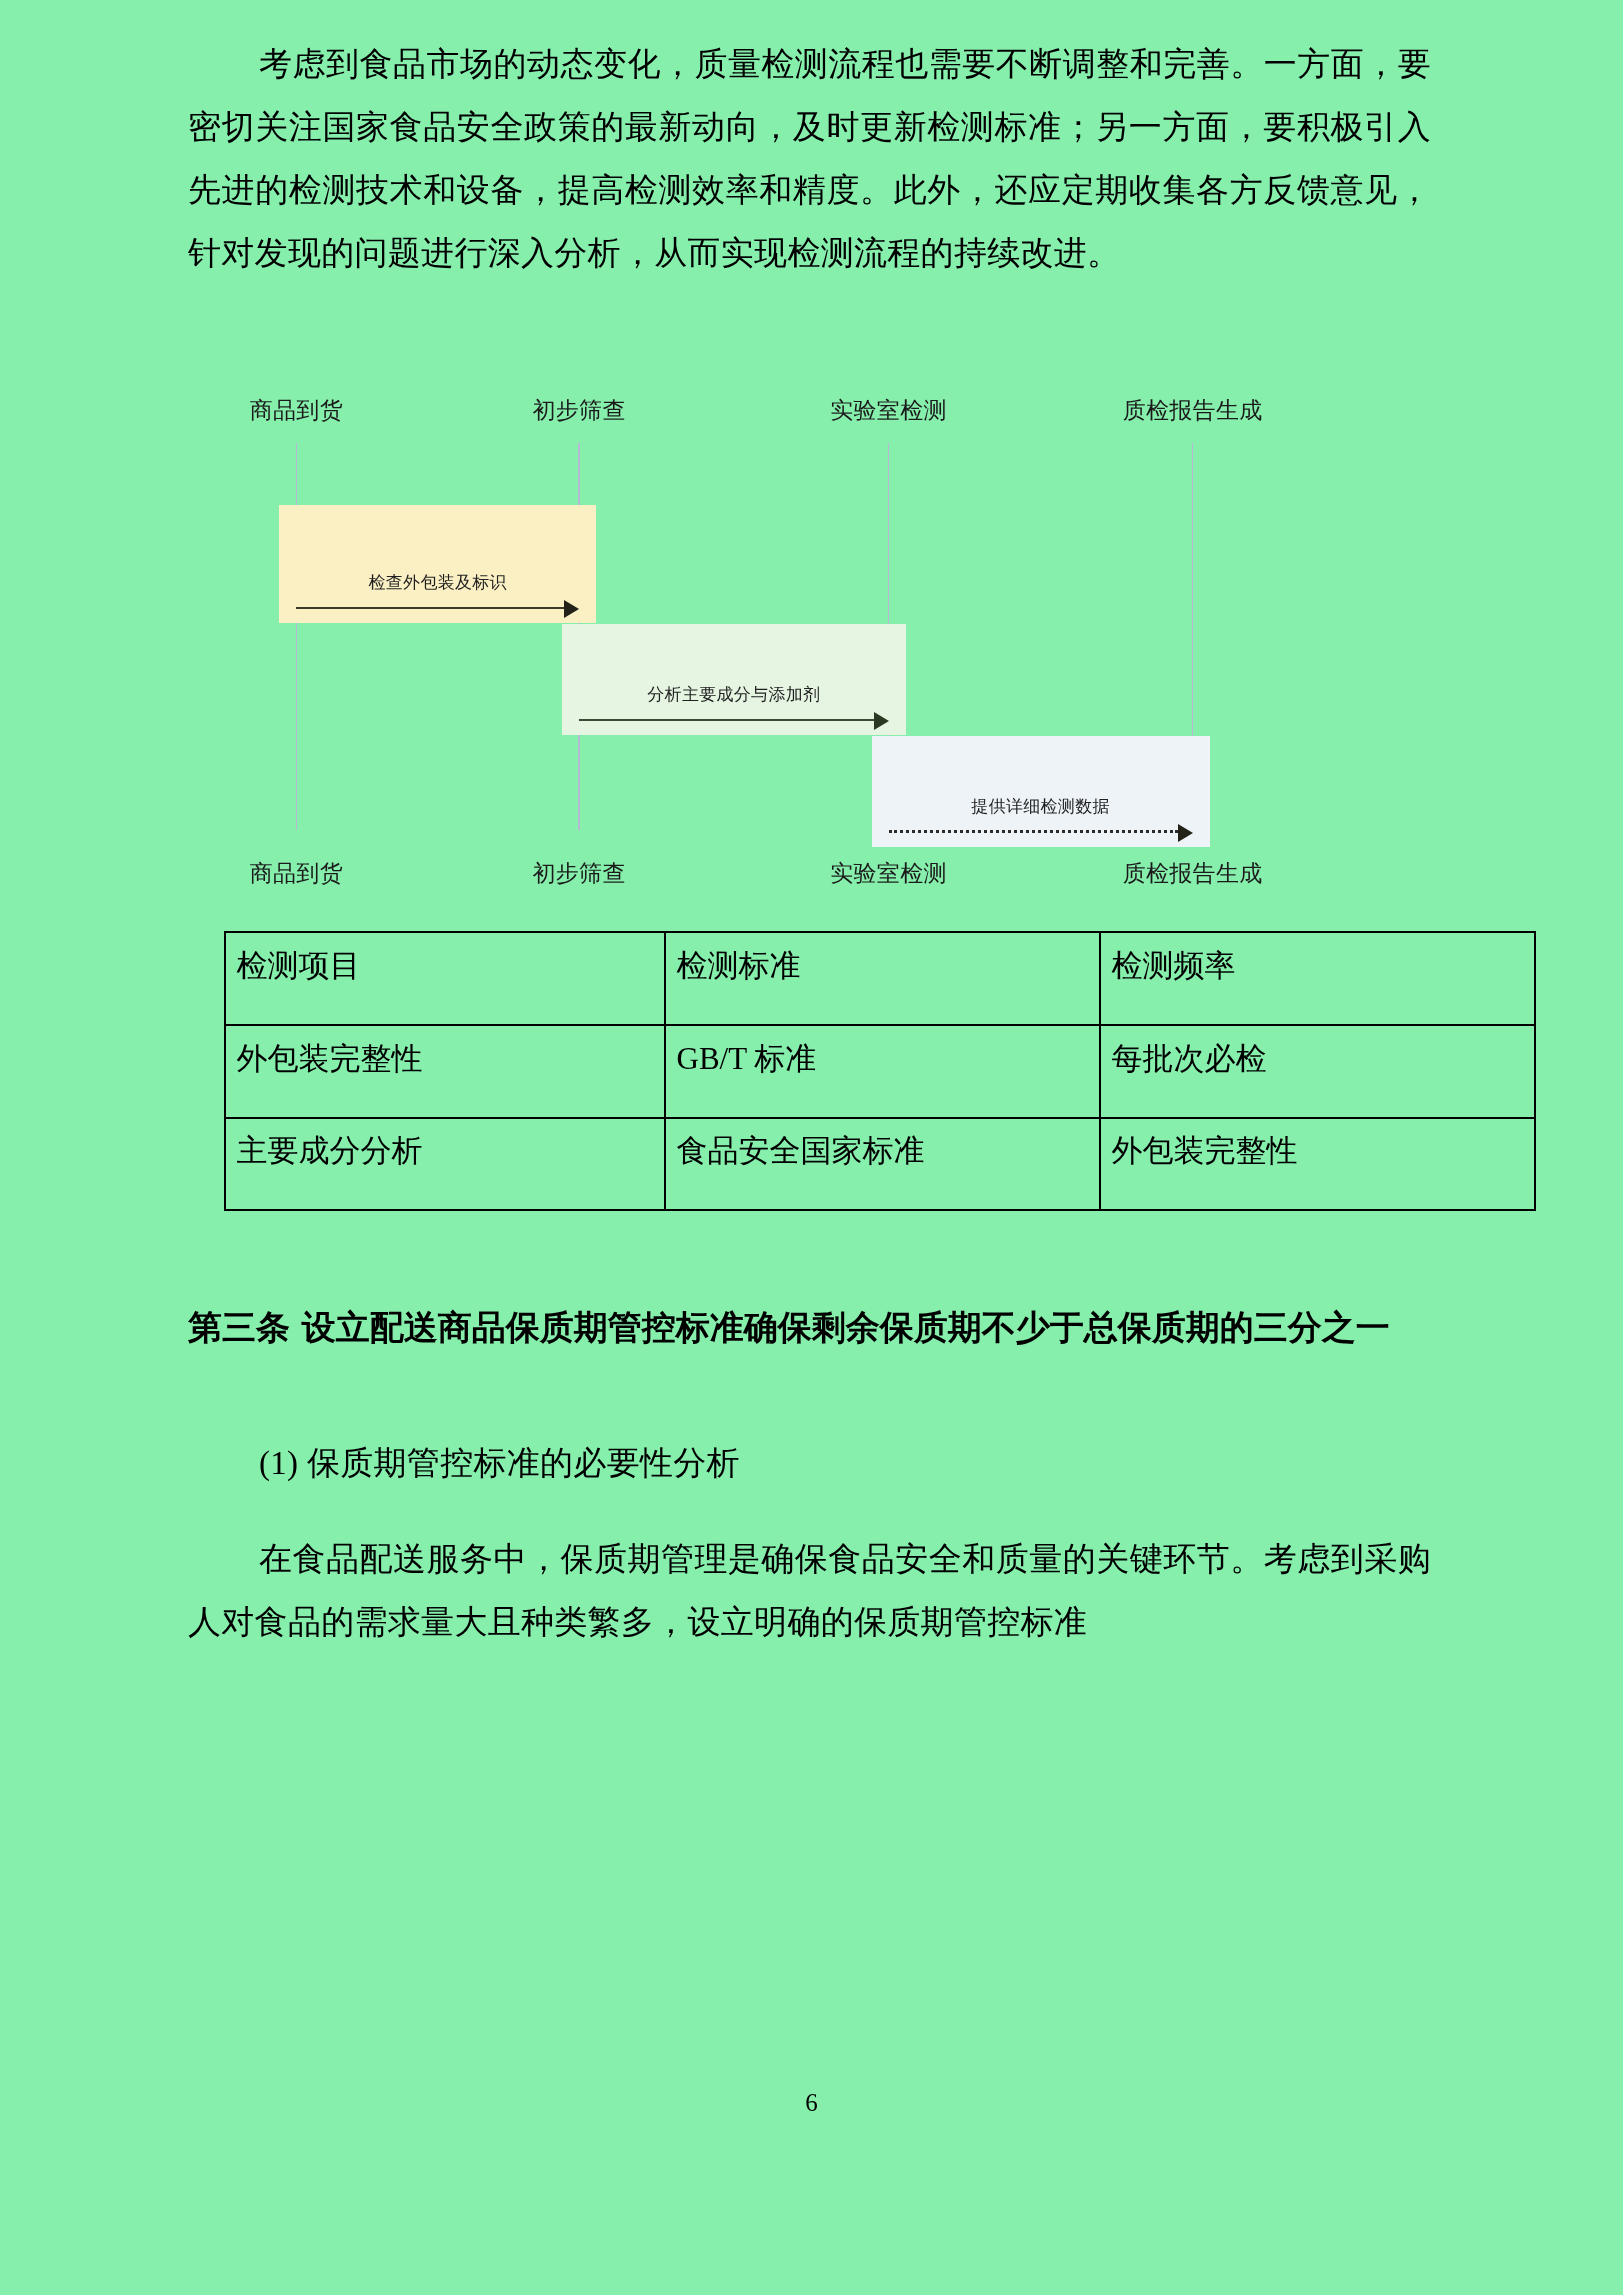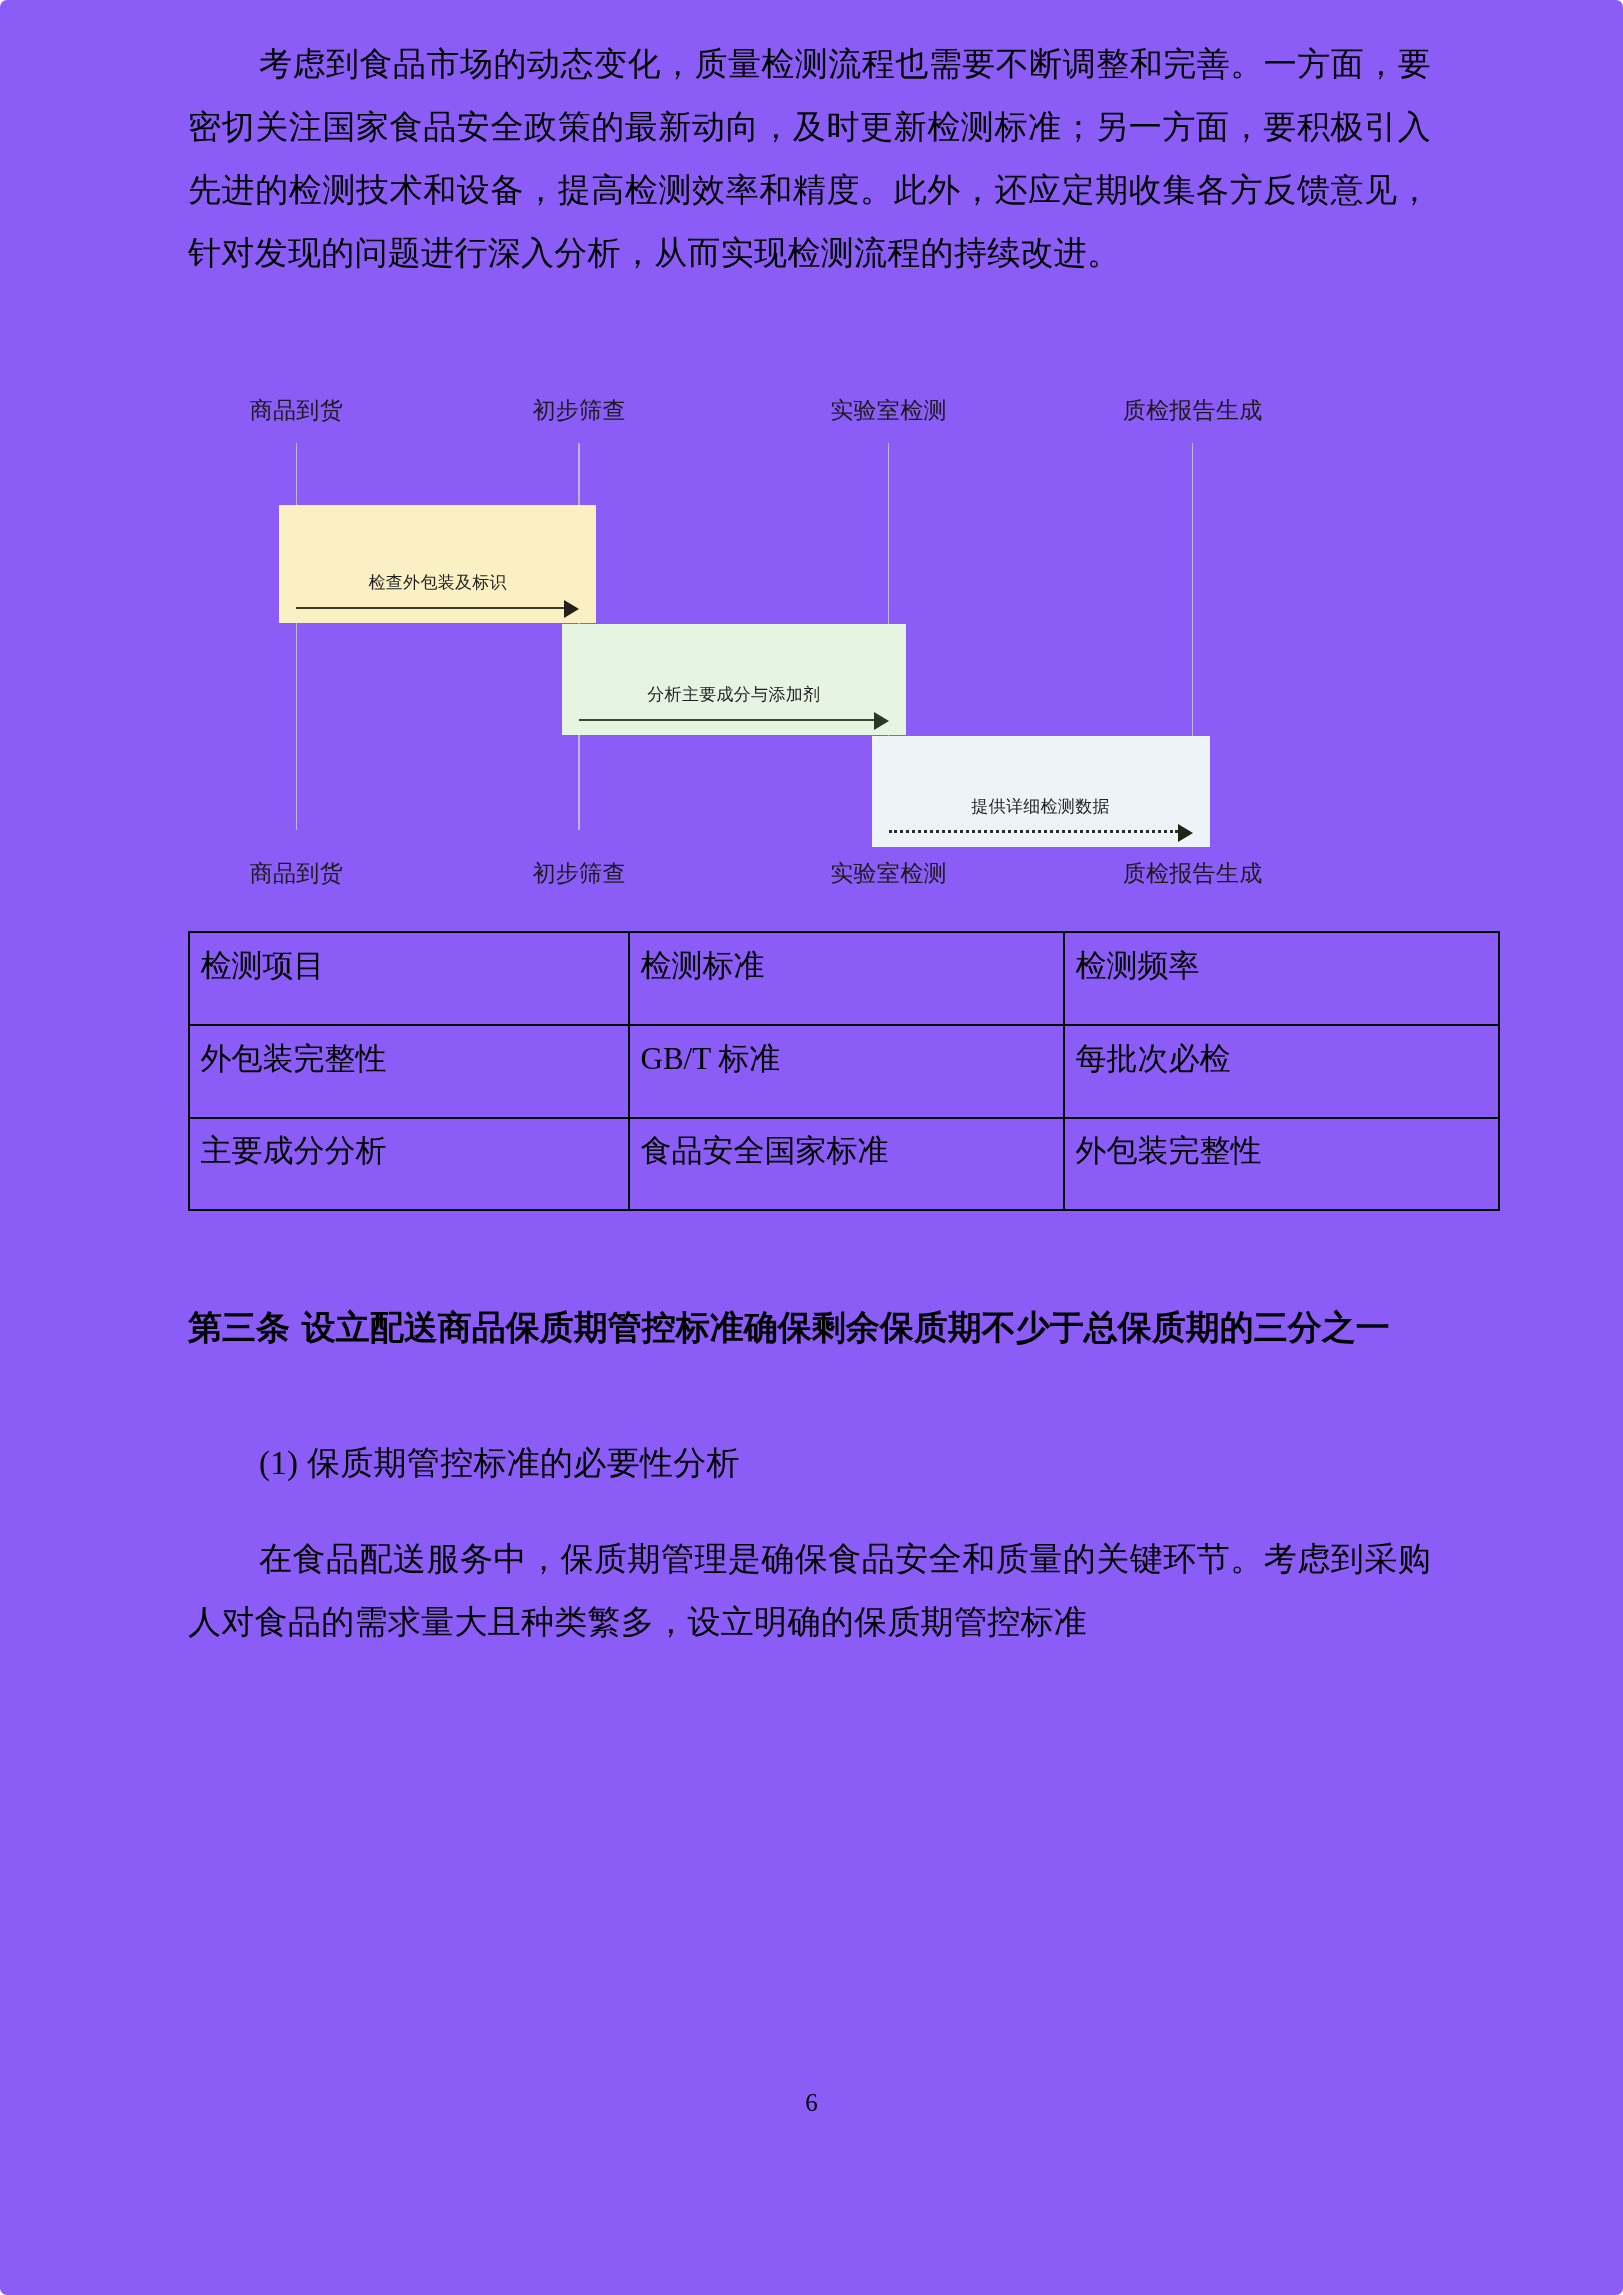--- a/index.html
+++ b/index.html
@@ -4,24 +4,23 @@
 <style>
   html, body {
     margin: 0;
     padding: 0;
     background: #ffffff;
   }
   .page {
     position: relative;
     width: 1623px;
     height: 2295px;
-    background: #8b5cf6;
+    background: #86efac;
     font-family: "Liberation Serif", "DejaVu Serif", serif;
     overflow: hidden;
-    border-radius: 7px;
   }
   .content {
     position: absolute;
     left: 188px;
     top: 0;
     width: 1243px;
   }
 
   
   .para {
@@ -123,20 +122,21 @@
     border-left: 15.7px solid #222218;
   }
 
   .spacer-after-seq { height: 39px; }
 
   
   table.insp {
     border-collapse: collapse;
     width: 1242px;
     table-layout: fixed;
+    margin-left: 36px;
   }
   table.insp td {
     border: 2.6px solid #000000;
     font-size: 31px;
     line-height: 41px;
     color: #000000;
     padding: 11.8px 10.5px 38px 10.5px;
     vertical-align: top;
     font-family: "Liberation Serif", "DejaVu Serif", serif;
   }

